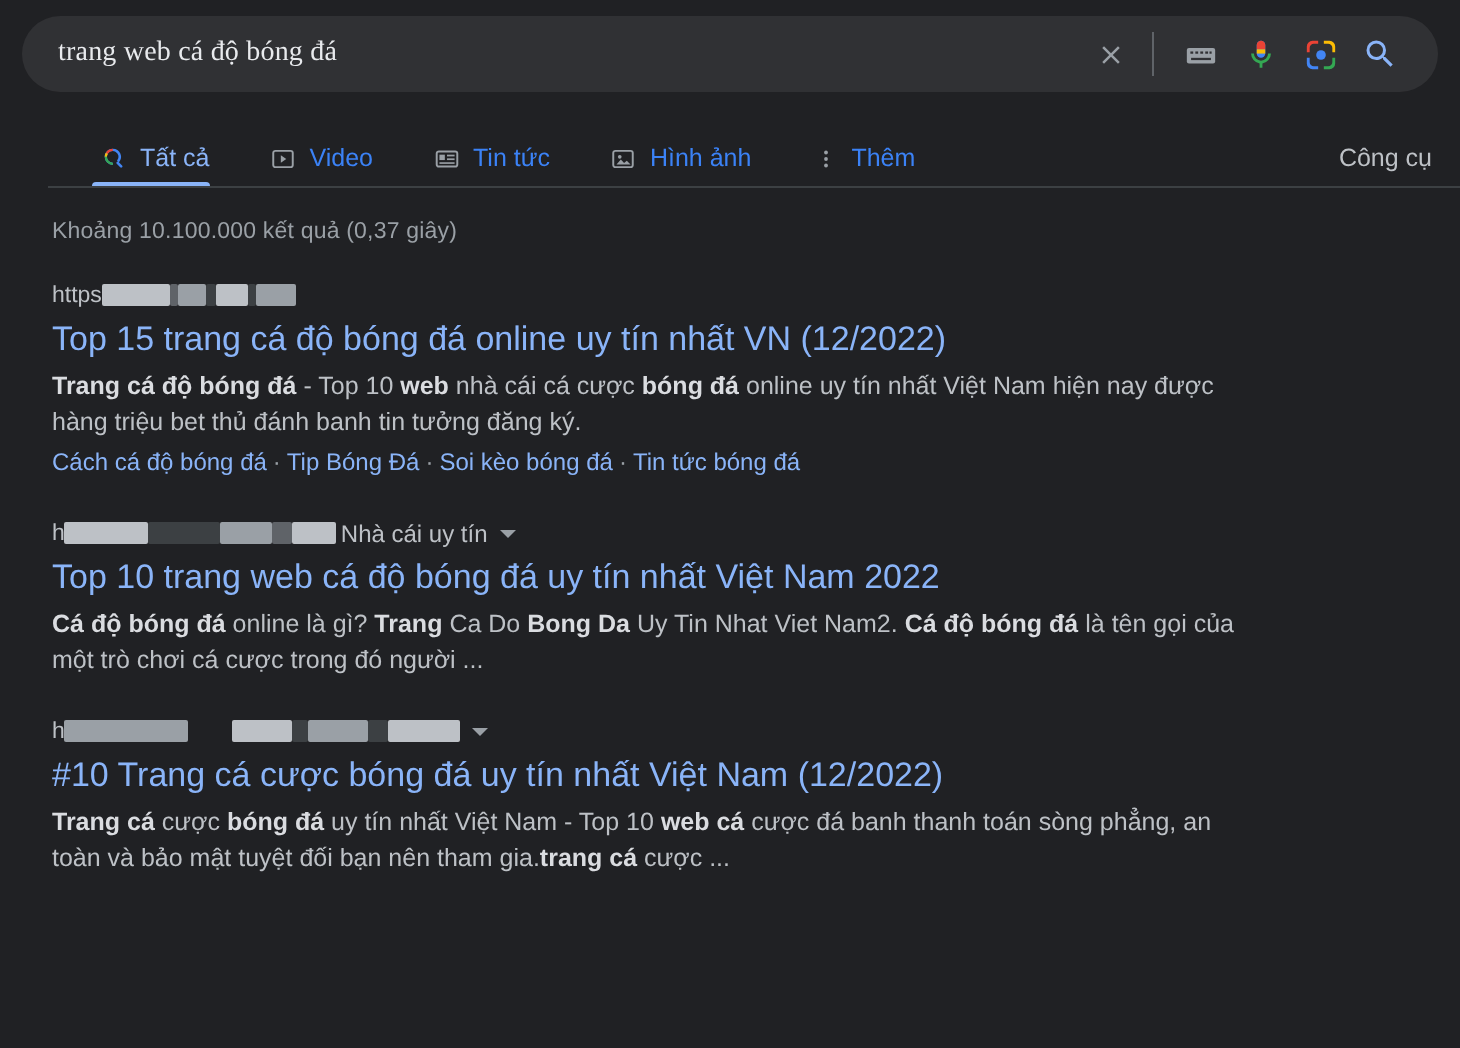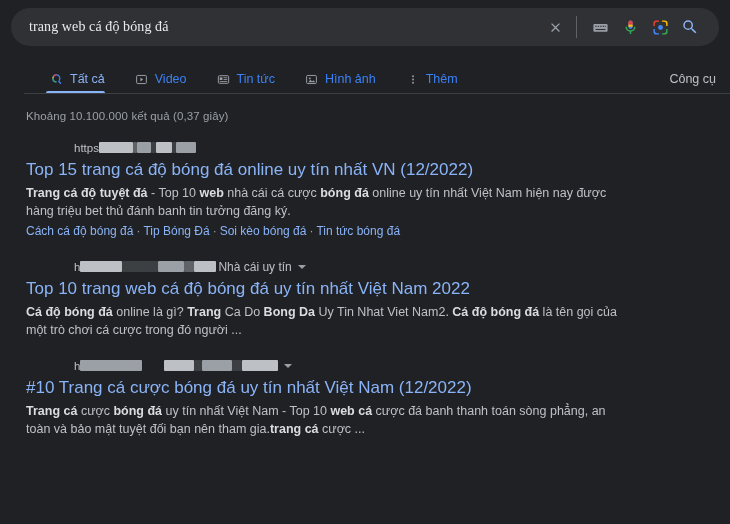--- a/index.html
+++ b/index.html
@@ -142,21 +142,20 @@
     max-width: 600px;
   }
   .url-line {
     display: flex;
     align-items: center;
     gap: 0;
     font-size: 11.5px;
     color: #bdc1c6;
     height: 15px;
     margin-bottom: 4px;
-    margin-left: 48px;
   }
   .url-visible { white-space: pre; }
   .redact {
     display: inline-block;
     height: 11px;
     border-radius: 1px;
     vertical-align: middle;
   }
   .site-name {
     color: #bdc1c6;
@@ -334,21 +333,21 @@
           <span class="url-visible">https</span>
           <span class="redact" style="width: 34px; background: rgb(189, 193, 198);"></span>
           <span class="redact" style="width: 4px; background: rgb(95, 99, 104);"></span>
           <span class="redact" style="width: 14px; background: rgb(154, 160, 166);"></span>
           <span class="redact" style="width: 5px; background: rgb(60, 64, 67);"></span>
           <span class="redact" style="width: 16px; background: rgb(189, 193, 198);"></span>
           <span class="redact" style="width: 4px; background: rgb(60, 64, 67);"></span>
           <span class="redact" style="width: 20px; background: rgb(154, 160, 166);"></span>
         </div>
         <a class="r-title">Top 15 trang cá độ bóng đá online uy tín nhất VN (12/2022)</a>
-        <div class="r-desc"><b>Trang cá độ tuyệt đá</b><span> - Top 10 </span><b>web</b><span> nhà cái cá cược </span><b>bóng đá</b><span> online uy tín nhất Việt Nam hiện nay được hàng triệu bet thủ đánh banh tin tưởng đăng ký.</span></div>
+        <div class="r-desc"><b>Trang cá độ bóng đá</b><span> - Top 10 </span><b>web</b><span> nhà cái cá cược </span><b>bóng đá</b><span> online uy tín nhất Việt Nam hiện nay được hàng triệu bet thủ đánh banh tin tưởng đăng ký.</span></div>
         <div class="sitelinks"><a>Cách cá độ bóng đá</a><span class="sl-sep">·</span><a>Tip Bóng Đá</a><span class="sl-sep">·</span><a>Soi kèo bóng đá</a><span class="sl-sep">·</span><a>Tin tức bóng đá</a></div>
       </div>
       <div class="result">
         <div class="url-line">
           <span class="url-visible">h</span>
           <span class="redact" style="width: 42px; background: rgb(189, 193, 198);"></span>
           <span class="redact" style="width: 36px; background: rgb(60, 64, 67);"></span>
           <span class="redact" style="width: 26px; background: rgb(154, 160, 166);"></span>
           <span class="redact" style="width: 10px; background: rgb(95, 99, 104);"></span>
           <span class="redact" style="width: 22px; background: rgb(189, 193, 198);"></span>

